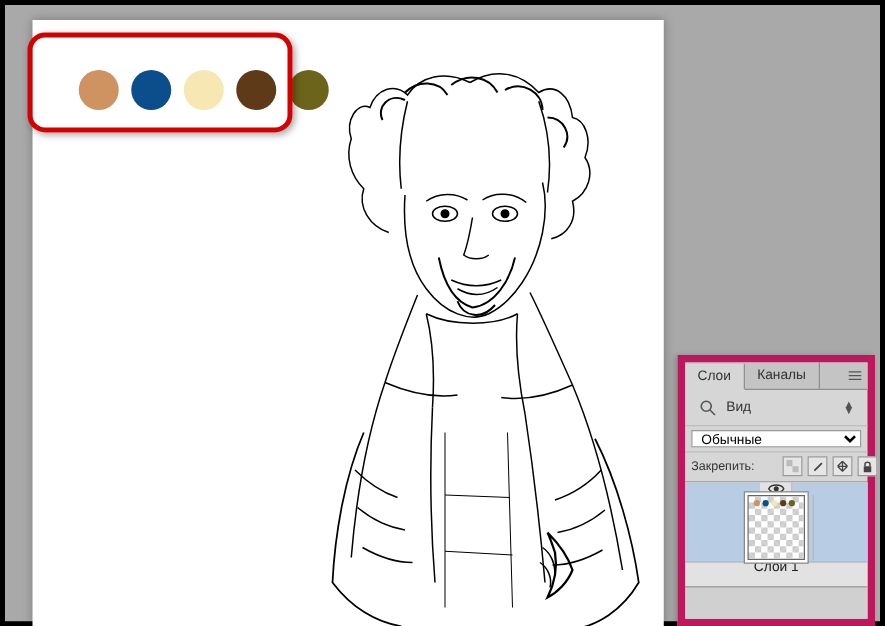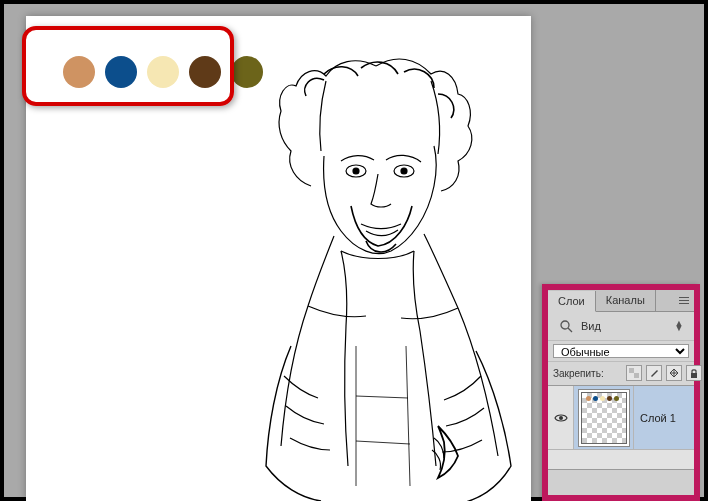--- a/index.html
+++ b/index.html
@@ -20,21 +20,21 @@
 .search-icon-box { width: 18px; height: 18px; display: flex; align-items: center; justify-content: center; }
 .filter-label { flex: 1; color: #333; }
 .dropdown-arrows { width: 12px; color: #555; font-size: 9px; line-height: 5px; text-align: center; }
 .blend-row { padding: 3px 5px; border-bottom: 1px solid #bdbdbd; }
 .blend-select { width: 100%; height: 14px; font-size: 11px; background: #fff; border: 1px solid #999; padding: 0 3px; }
 .lock-row { display: flex; align-items: center; padding: 3px 5px 4px; gap: 20px; border-bottom: 1px solid #999; font-size: 10px; color: #333; }
 .lock-row .lock-icons { display: flex; gap: 4px; margin-left: 2px; }
 .lock-btn { width: 16px; height: 16px; background: #e6e6e6; border: 1px solid #999; display: flex; align-items: center; justify-content: center; font-size: 10px; cursor: pointer; }
 .layers-area { flex: 1; background: #e2e2e2; overflow: hidden; }
 .layer-row { display: flex; align-items: center; height: 64px; border-bottom: 1px solid #b5b5b5; }
-.layer-row.selected { background: #b8cce4; }
+.layer-row.selected { background: #b8cce4; flex-direction: column; }
 .eye-cell { width: 26px; height: 100%; display: flex; align-items: center; justify-content: center; border-right: 1px solid #b5b5b5; background: #e2e2e2; }
 .eye-icon { width: 14px; height: 10px; }
 .thumb-cell { width: 60px; height: 100%; display: flex; align-items: center; justify-content: center; border-right: 1px solid #b5b5b5; }
 .thumb { width: 46px; height: 52px; background: #fff; border: 1px solid #666; position: relative; box-shadow: 0 0 0 2px #fff, 0 0 0 3px #888; }
 .thumb::before { content: ""; position: absolute; inset: 0; background-image: linear-gradient(45deg,#ccc 25%,transparent 25%),linear-gradient(-45deg,#ccc 25%,transparent 25%),linear-gradient(45deg,transparent 75%,#ccc 75%),linear-gradient(-45deg,transparent 75%,#ccc 75%); background-size: 10px 10px; background-position: 0 0,0 5px,5px -5px,-5px 0; }
 .thumb-dots { position: absolute; top: 3px; left: 4px; display: flex; gap: 2px; z-index: 2; }
 .thumb-dots span { width: 5px; height: 5px; border-radius: 50%; }
 .layer-name-cell { flex: 1; padding: 0 6px; color: #222; }
 .panel-bottom { height: 26px; border-top: 1px solid #999; background: #d0d0d0; }
 .panel-menu { position: absolute; right: 2px; top: 2px; width: 16px; height: 16px; cursor: pointer; display: flex; flex-direction: column; justify-content: center; gap: 2px; padding: 3px; }

